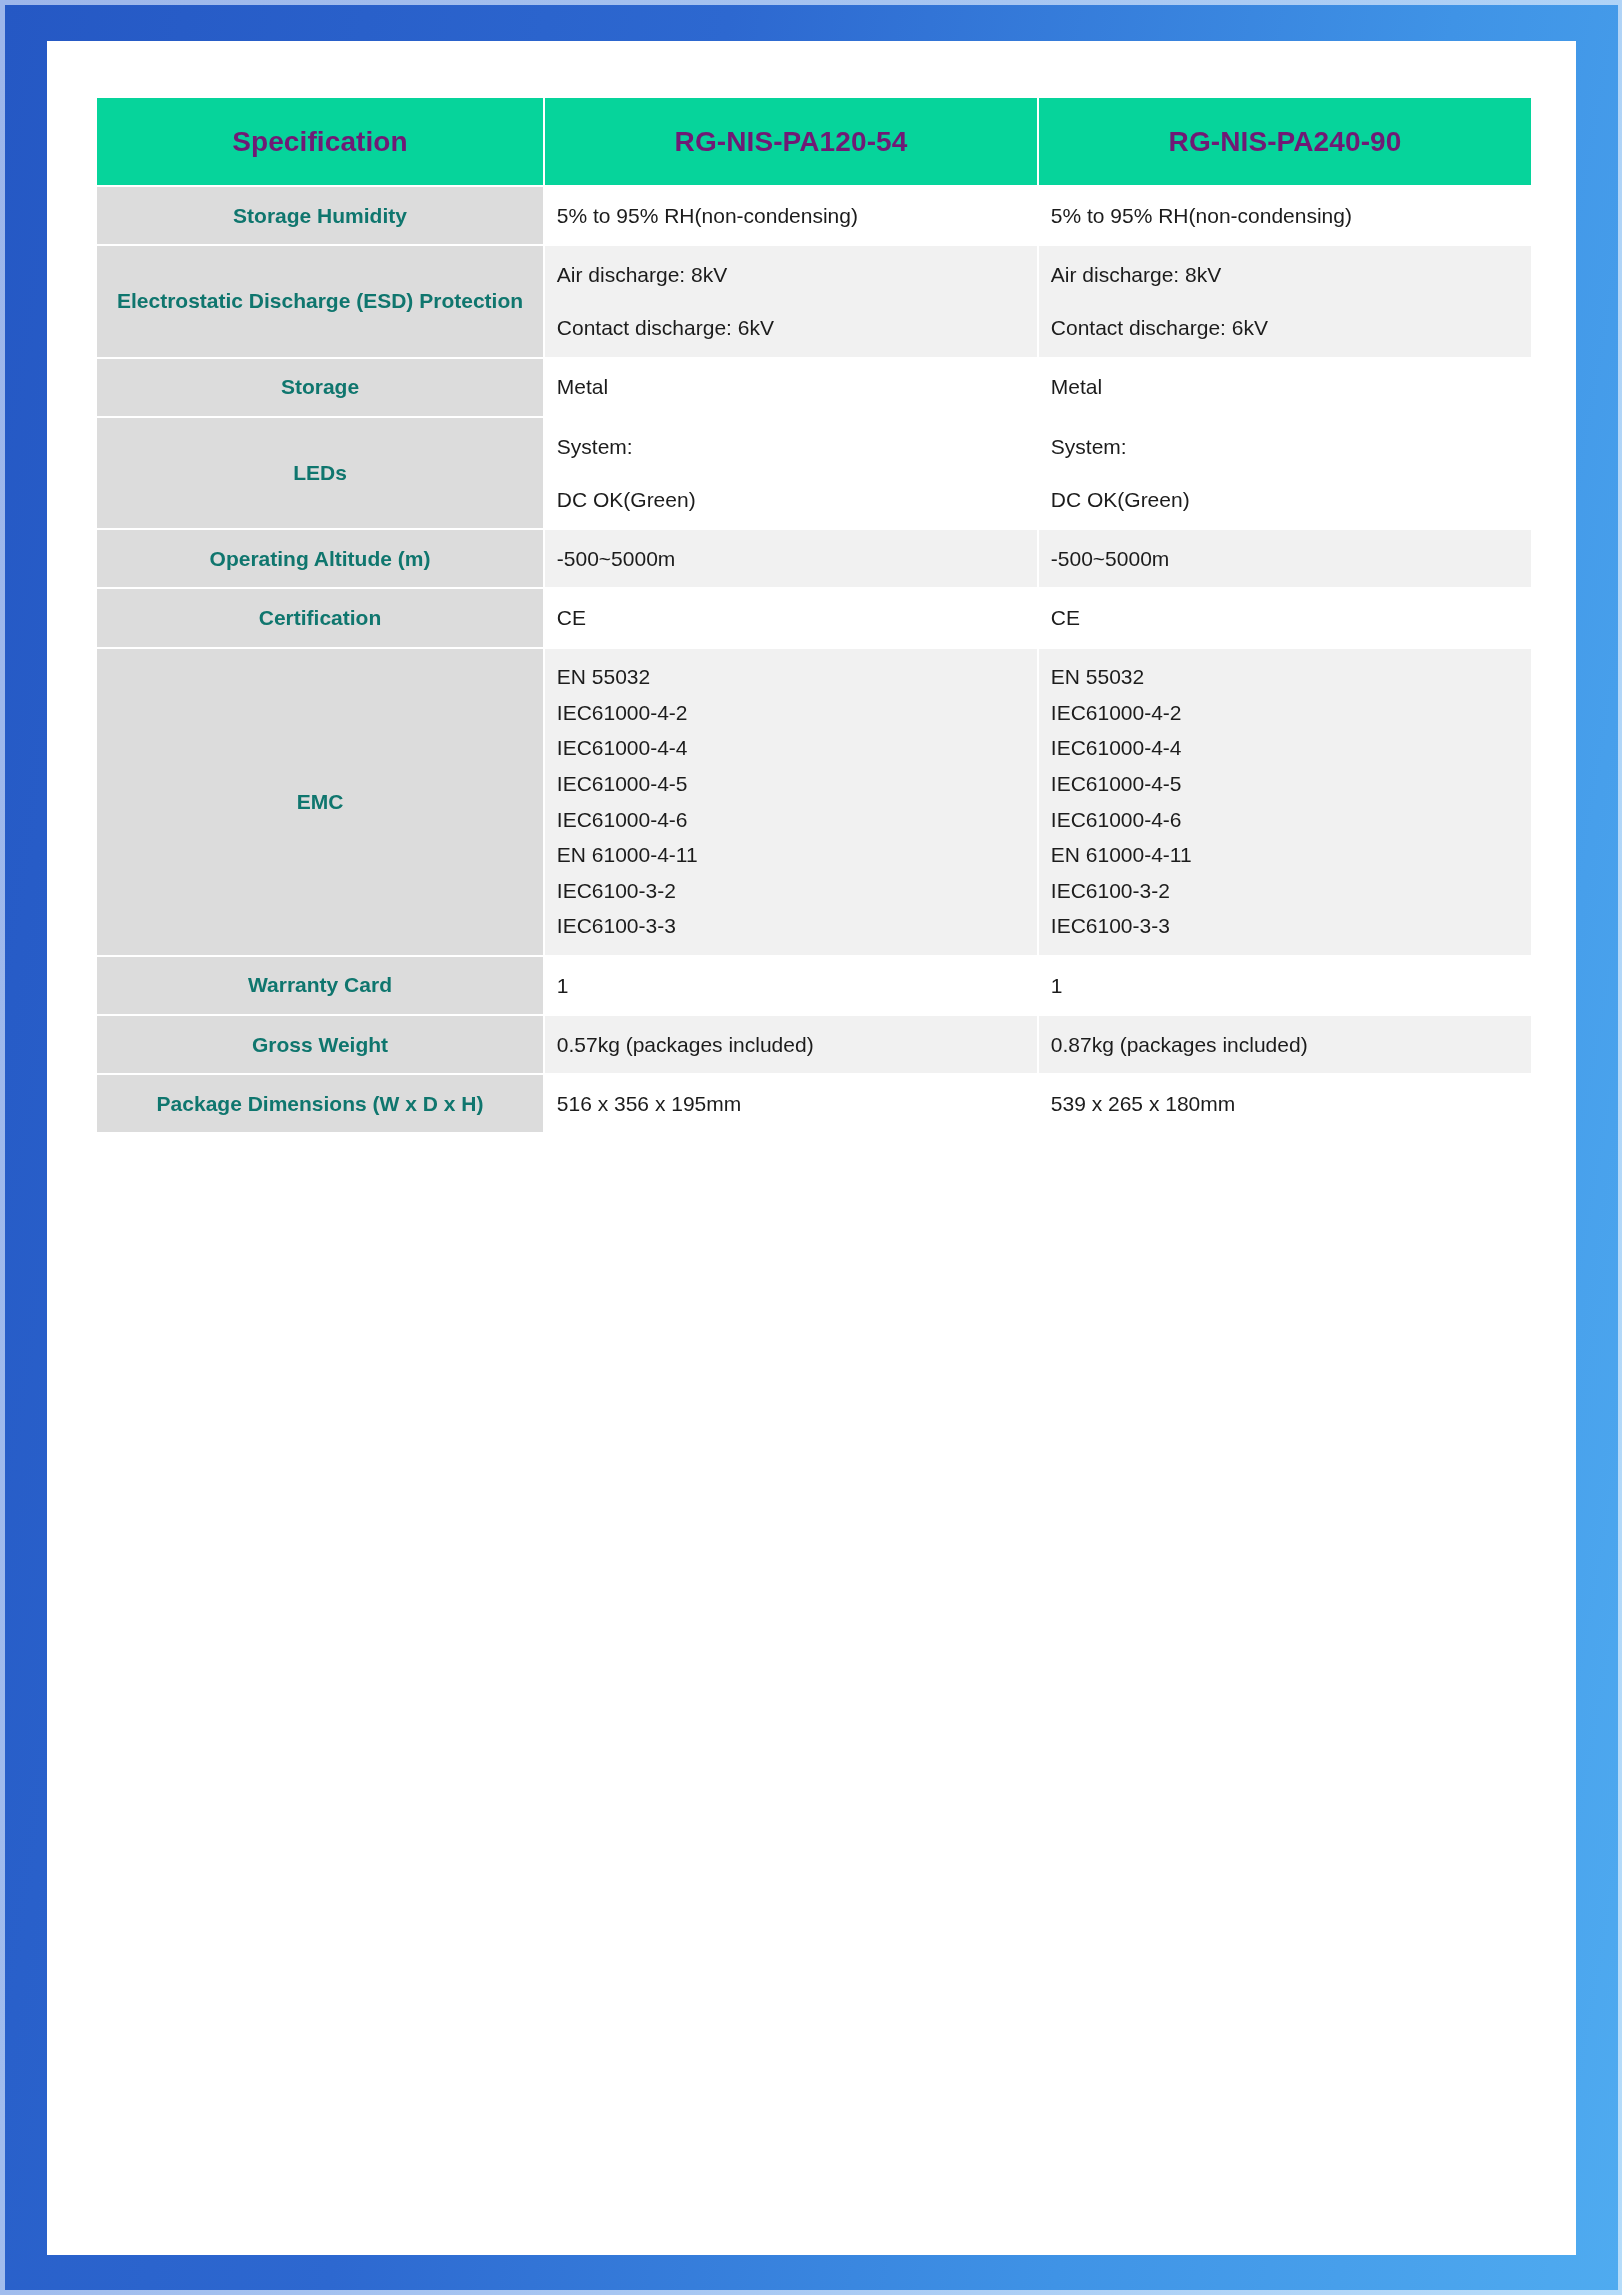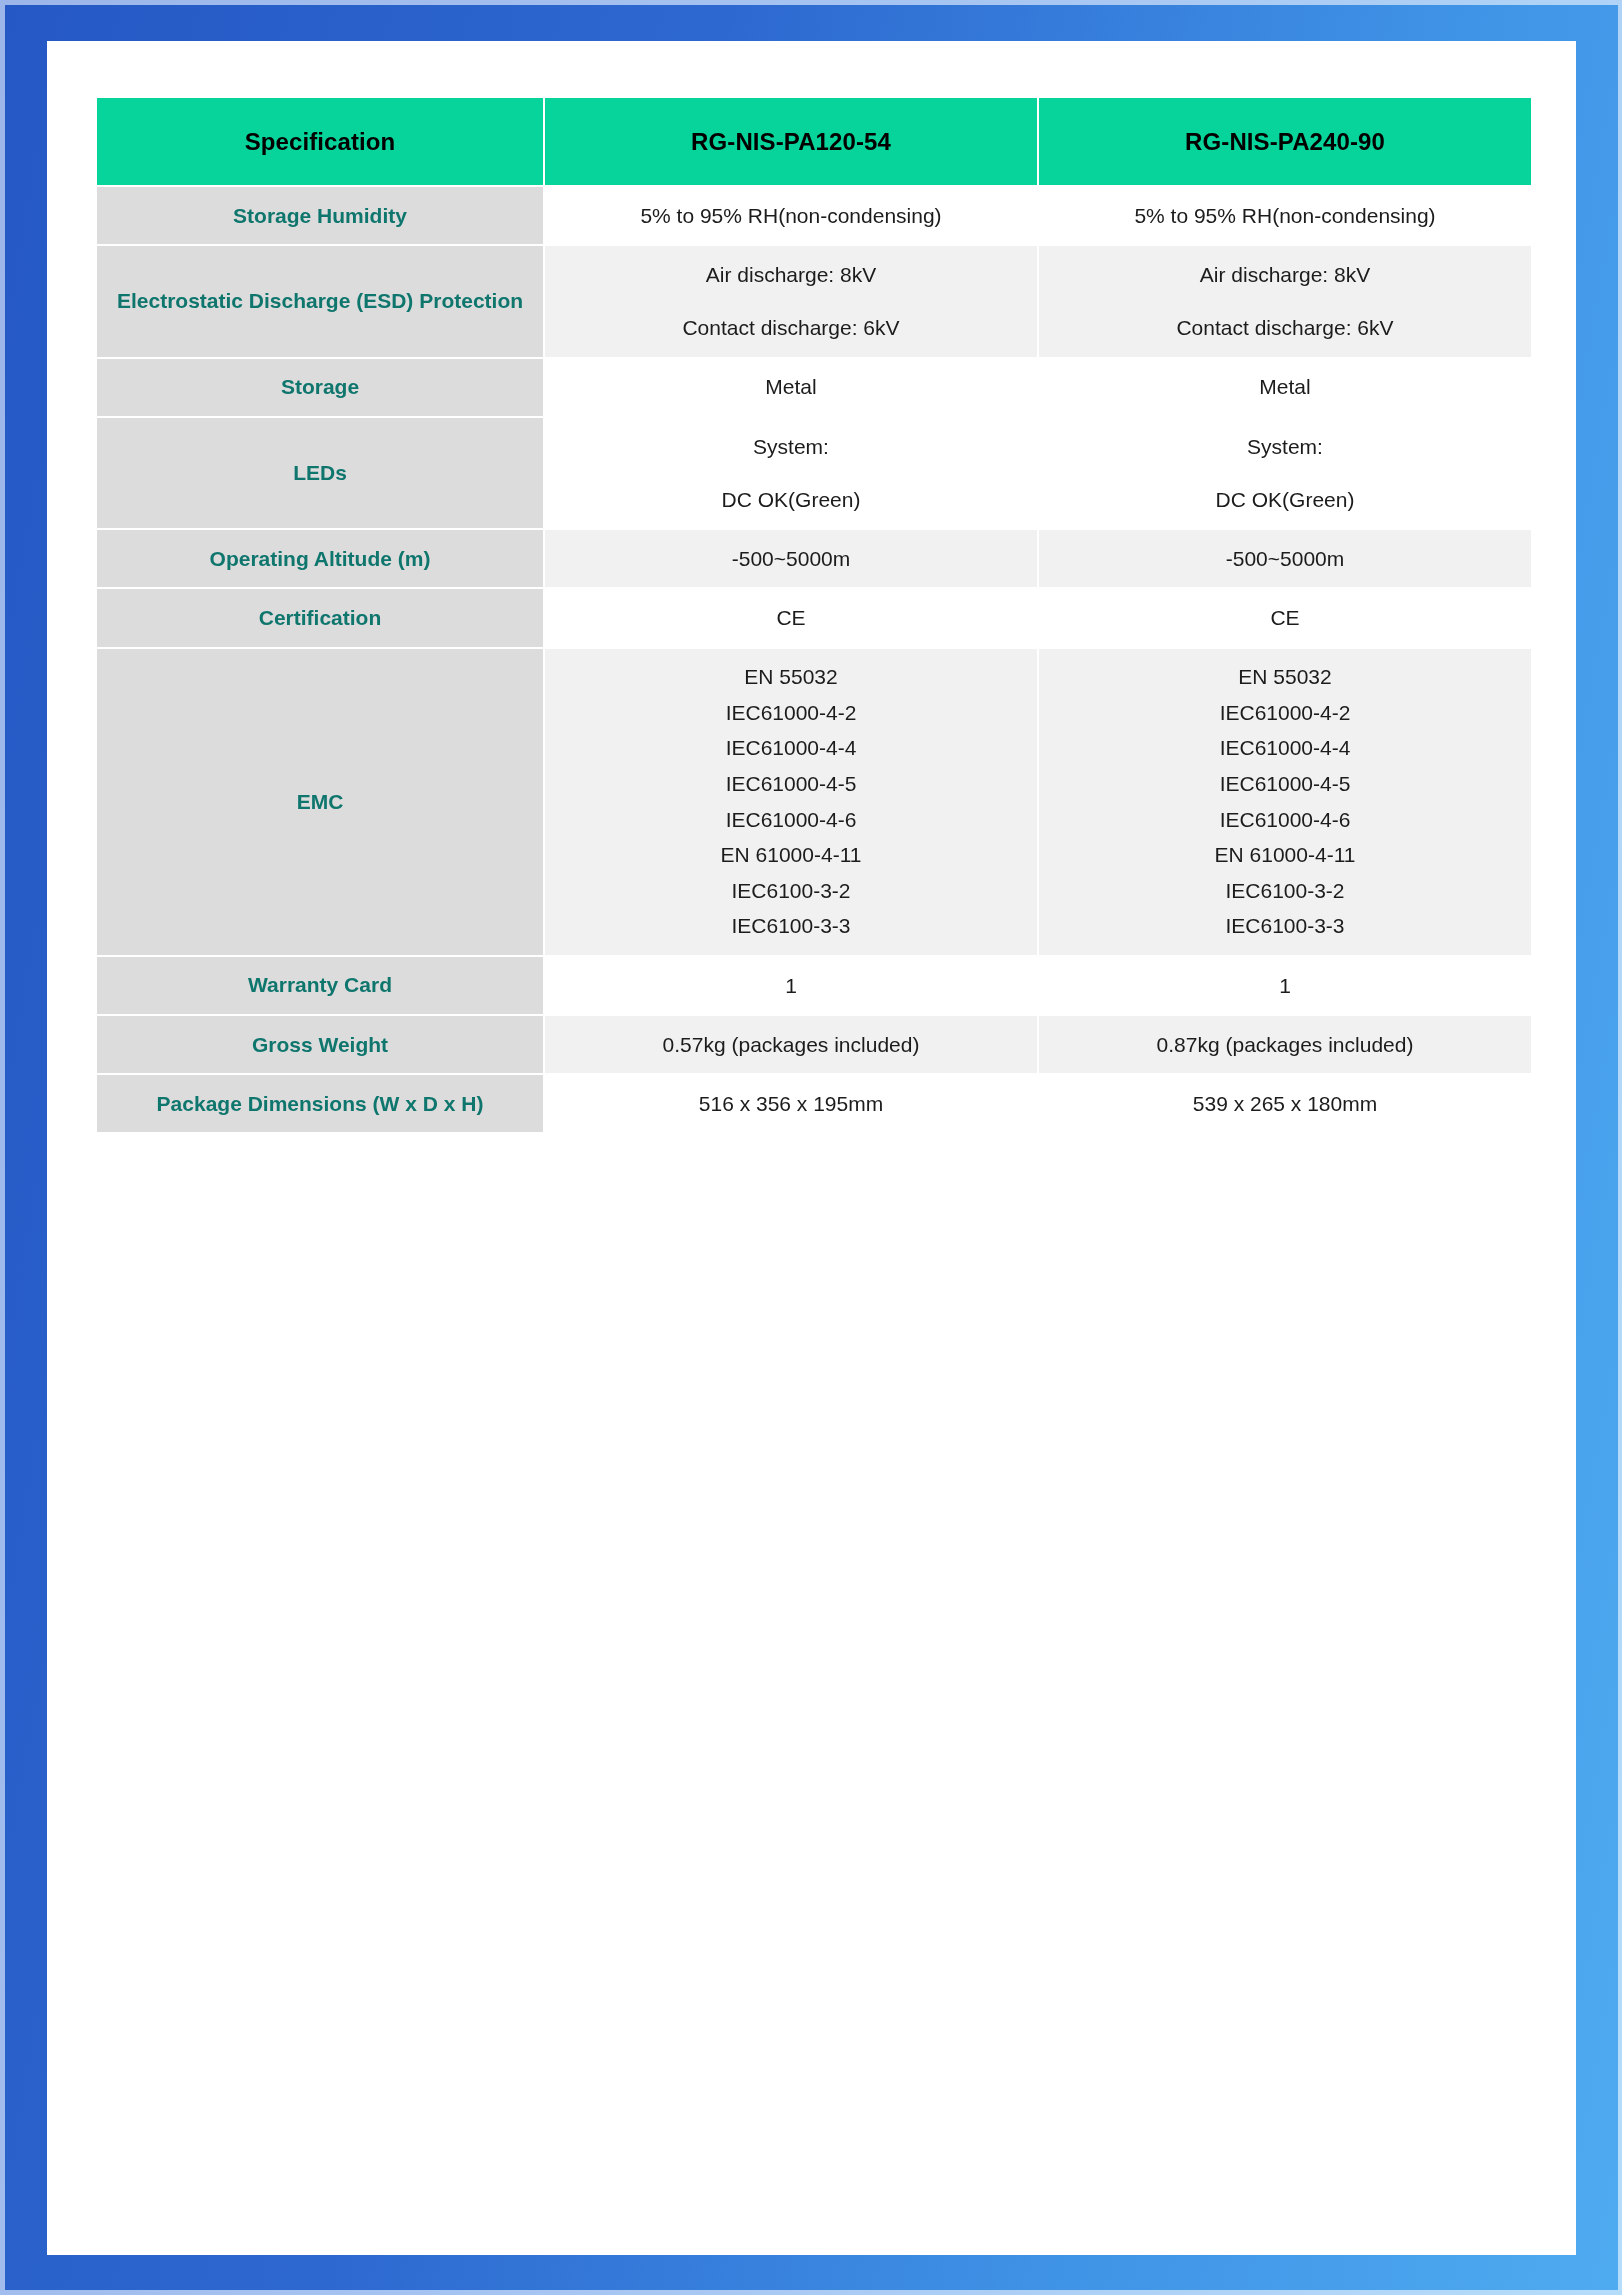--- a/index.html
+++ b/index.html
@@ -61,22 +61,22 @@
     border-collapse: separate;
     border-spacing: 2px 2px;
     table-layout: fixed;
   }
   table.spec-table col.c-label { width: 446px; }
   table.spec-table col.c-v1    { width: 492px; }
   table.spec-table col.c-v2    { width: 492px; }
 
   th.spec-head {
     background: #06d49b;
-    color: #000000;
-    font-size: 24px;
+    color: #701a75;
+    font-size: 28px;
     font-weight: bold;
     text-align: center;
     height: 85px;
     vertical-align: middle;
     letter-spacing: 0.1px;
   }
 
   td.row-label {
     background: #dcdcdc;
     color: #0f766e;
@@ -84,21 +84,20 @@
     font-weight: bold;
     text-align: center;
     vertical-align: middle;
     padding: 10.5px 15.7px 10.5px 15.7px;
     line-height: 1.52;
   }
   td.row-value {
     color: #1c1c1c;
     font-size: 21px;
     font-weight: normal;
-    text-align: center;
     vertical-align: middle;
     padding: 11.8px 11.8px;
     line-height: 1.60;
   }
   tr.band-white td.row-value { background: #ffffff; }
   tr.band-grey  td.row-value { background: #f1f1f1; }
 
   td.row-value .vline { display: block; }
   td.row-value .vline + .vline { margin-top: 19.6px; }
   td.row-value.tight .vline + .vline { margin-top: 2px; }

